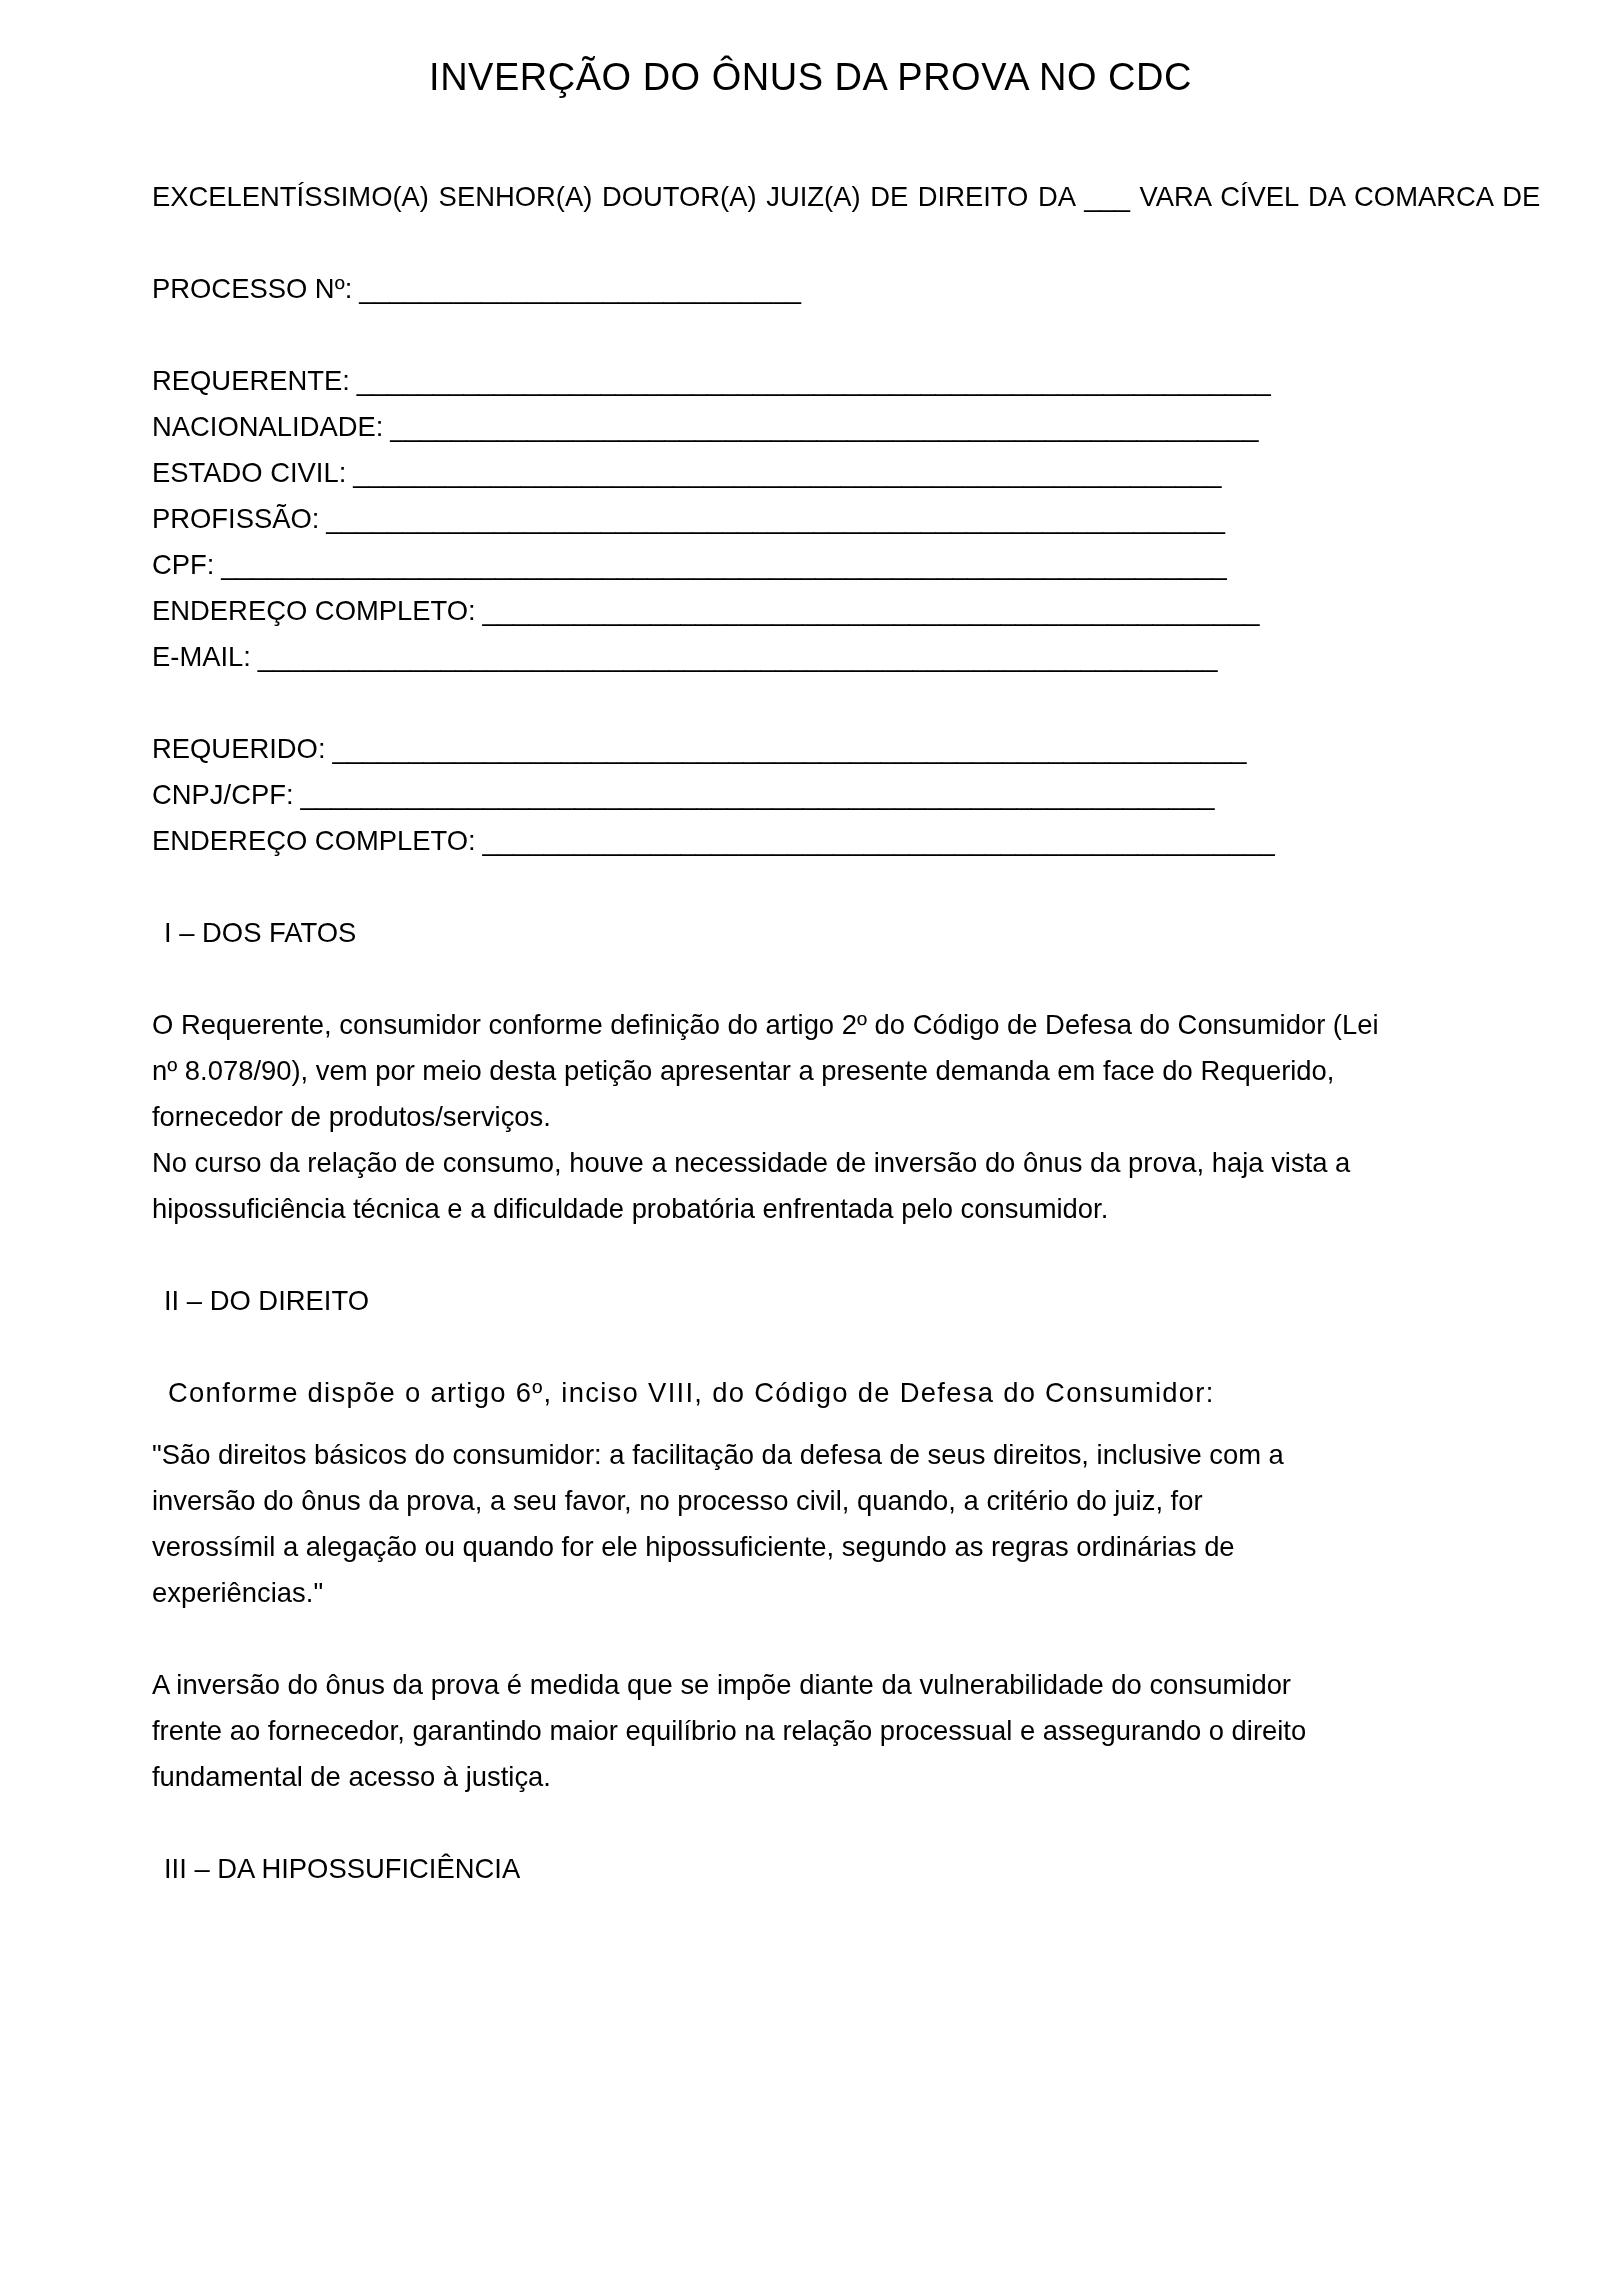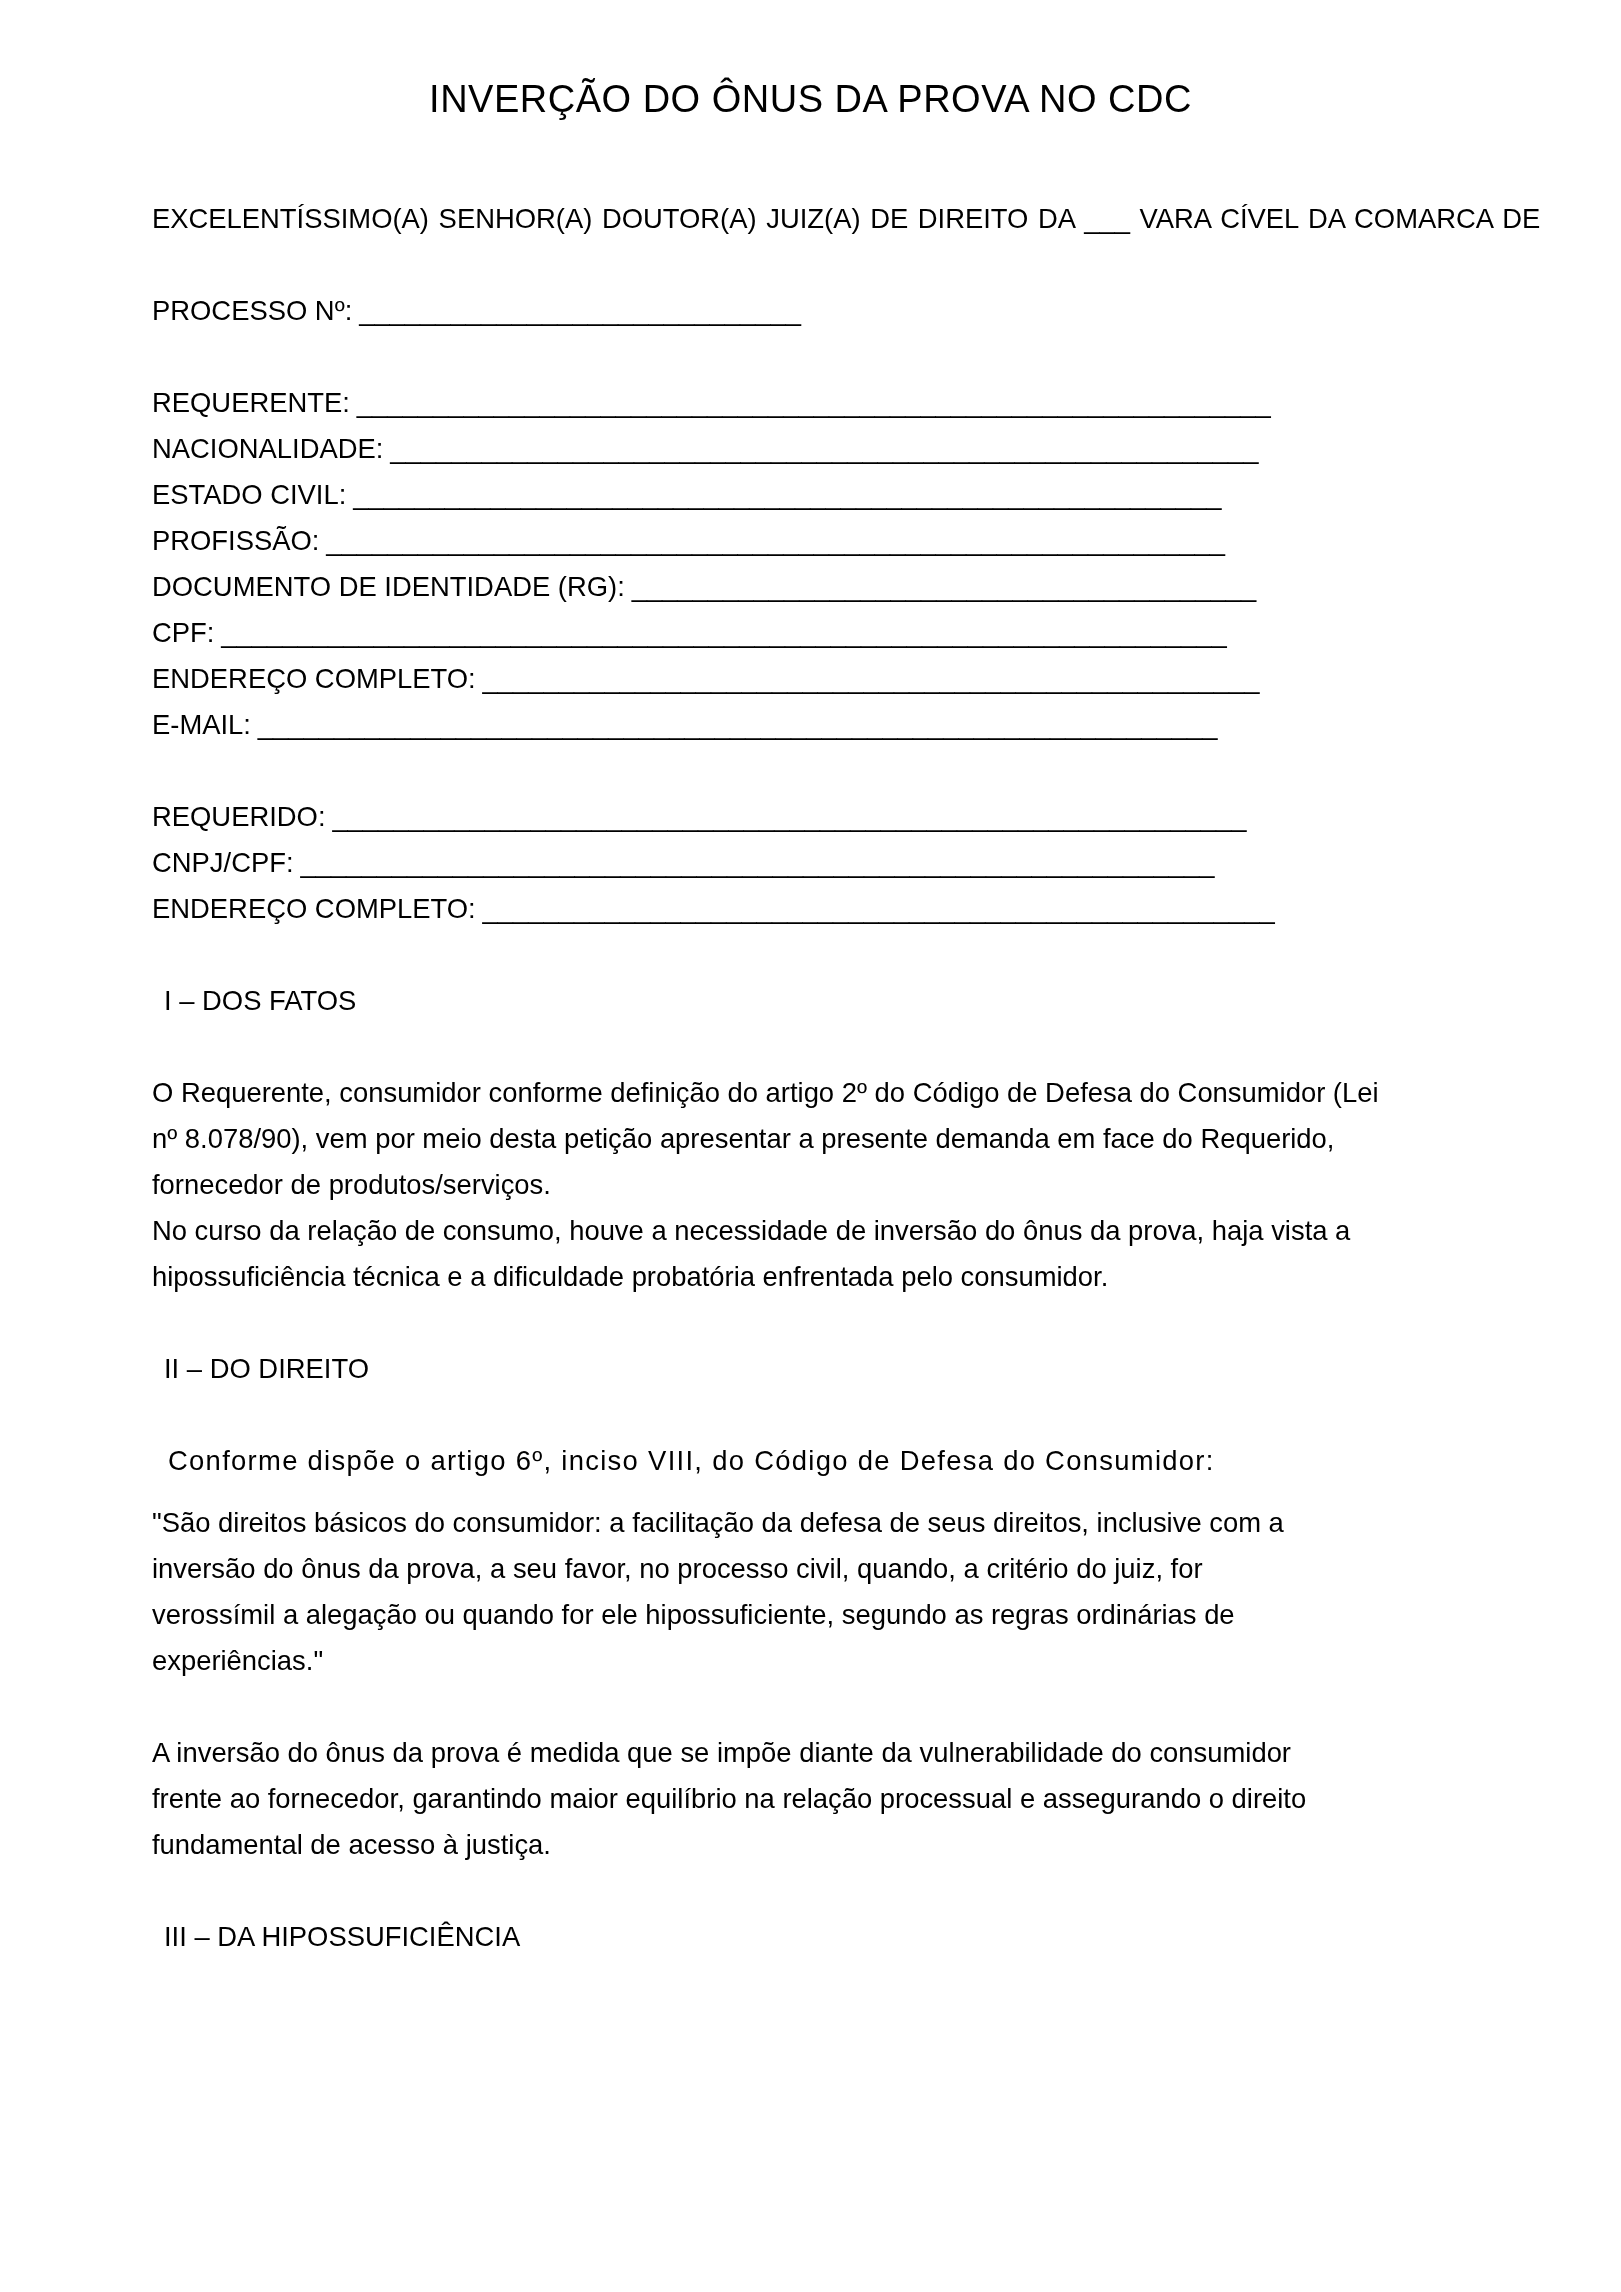--- a/index.html
+++ b/index.html
@@ -9,21 +9,21 @@
   }
   .page {
     position: relative;
     width: 1621px;
     height: 2293px;
     background: #ffffff;
     color: #000000;
     font-family: "Liberation Sans", "DejaVu Sans", sans-serif;
     font-size: 27.4px;
     box-sizing: border-box;
-    padding-top: 78px;
+    padding-top: 56px;
     overflow: hidden;
   }
   .title {
     margin: 0;
     font-size: 38px;
     font-weight: 400;
     line-height: 43px;
     text-align: center;
     letter-spacing: 0.5px;
     white-space: nowrap;
@@ -82,21 +82,20 @@
 
     <div class="fields process">
       <div class="field"><span class="label">PROCESSO Nº:</span><span class="blank">_____________________________</span></div>
     </div>
 
     <div class="fields">
       <div class="field"><span class="label">REQUERENTE:</span><span class="blank">____________________________________________________________</span></div>
       <div class="field"><span class="label">NACIONALIDADE:</span><span class="blank">_________________________________________________________</span></div>
       <div class="field"><span class="label">ESTADO CIVIL:</span><span class="blank">_________________________________________________________</span></div>
       <div class="field"><span class="label">PROFISSÃO:</span><span class="blank">___________________________________________________________</span></div>
-      <div class="field"><span class="label">DOCUMENTO DE IDENTIDADE (RG):</span><span class="blank">_________________________________________</span></div>
       <div class="field"><span class="label">CPF:</span><span class="blank">__________________________________________________________________</span></div>
       <div class="field"><span class="label">ENDEREÇO COMPLETO:</span><span class="blank">___________________________________________________</span></div>
       <div class="field"><span class="label">E-MAIL:</span><span class="blank">_______________________________________________________________</span></div>
     </div>
 
     <div class="fields">
       <div class="field"><span class="label">REQUERIDO:</span><span class="blank">____________________________________________________________</span></div>
       <div class="field"><span class="label">CNPJ/CPF:</span><span class="blank">____________________________________________________________</span></div>
       <div class="field"><span class="label">ENDEREÇO COMPLETO:</span><span class="blank">____________________________________________________</span></div>
     </div>

